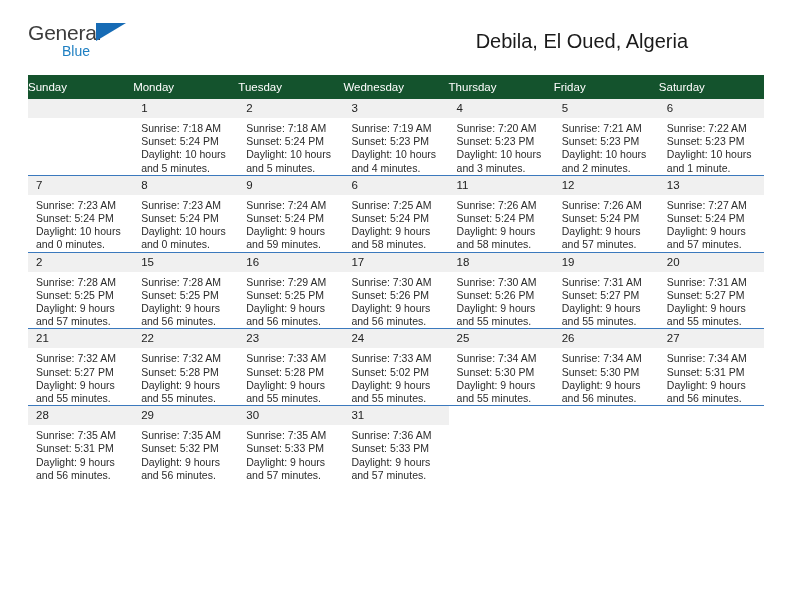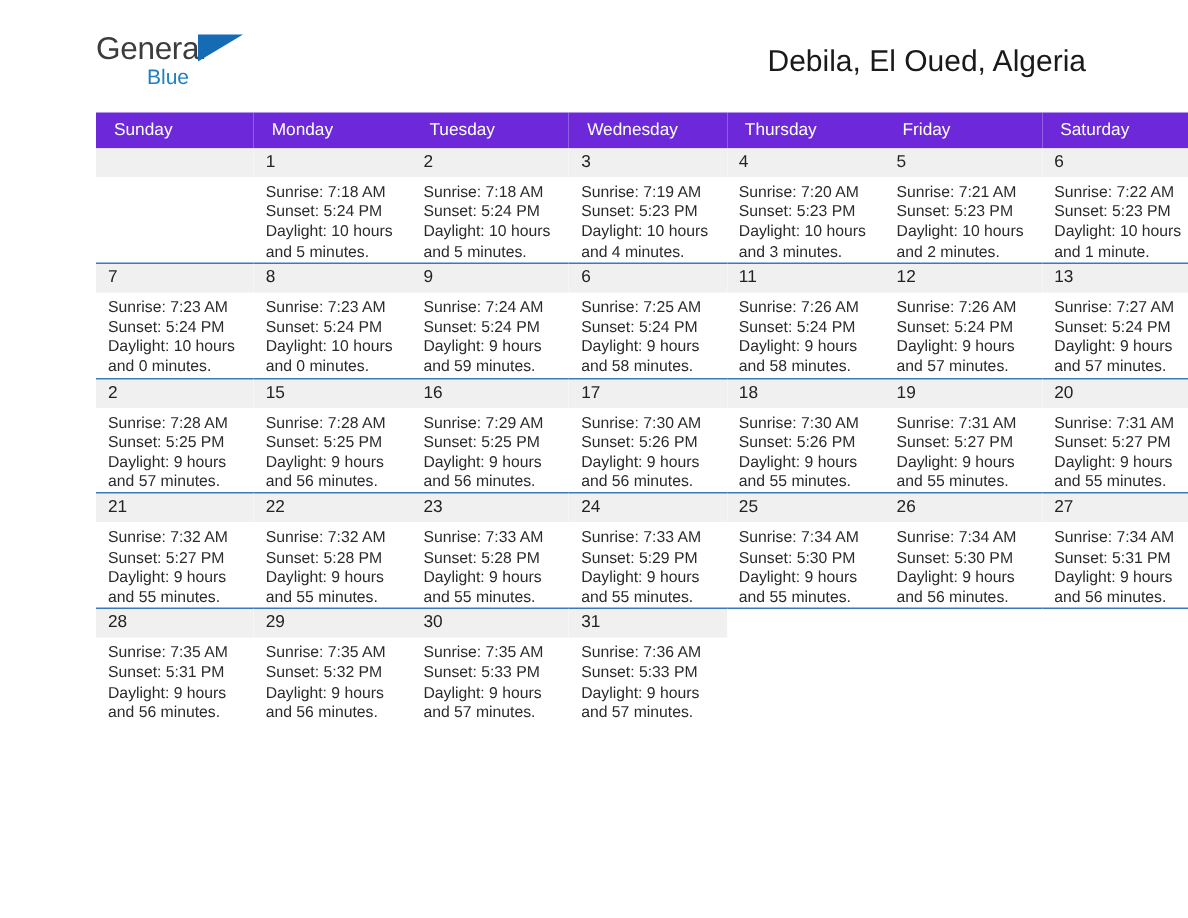--- a/index.html
+++ b/index.html
@@ -13,21 +13,20 @@
     font-family: "Liberation Sans", sans-serif;
     color: #000000;
     overflow: hidden;
   }
   .page {
     position: relative;
     width: 716px;
     height: 612px;
     box-sizing: border-box;
     padding: 0 28px;
-    margin-left: 36px;
   }
 
   
   .header {
     display: flex;
     align-items: flex-start;
     justify-content: space-between;
     height: 75px;
     padding-top: 22px;
     box-sizing: border-box;
@@ -80,26 +79,26 @@
     line-height: 1;
   }
 
   
   table.calendar {
     width: 736px;
     border-collapse: collapse;
     table-layout: fixed;
   }
   table.calendar th {
-    background: #6d28d9;
+    background: #14532d;
     color: #ffffff;
     font-size: 11.5px;
     font-weight: normal;
     text-align: left;
-    padding: 5px 0 5px 12px;
+    padding: 5px 0 5px 0;
     height: 14px;
     border: none;
   }
   table.calendar td {
     vertical-align: top;
     padding: 0;
     border: none;
     border-top: 1px solid #3b79bd;
     height: 71px;
     background: #ffffff;
@@ -378,21 +377,21 @@
               <div>Sunrise: 7:33 AM</div>
               <div>Sunset: 5:28 PM</div>
               <div>Daylight: 9 hours</div>
               <div>and 55 minutes.</div>
             </div>
           </td>
           <td>
             <div class="daynum">24</div>
             <div class="info">
               <div>Sunrise: 7:33 AM</div>
-              <div>Sunset: 5:29 PM</div>
+              <div>Sunset: 5:02 PM</div>
               <div>Daylight: 9 hours</div>
               <div>and 55 minutes.</div>
             </div>
           </td>
           <td>
             <div class="daynum">25</div>
             <div class="info">
               <div>Sunrise: 7:34 AM</div>
               <div>Sunset: 5:30 PM</div>
               <div>Daylight: 9 hours</div>

